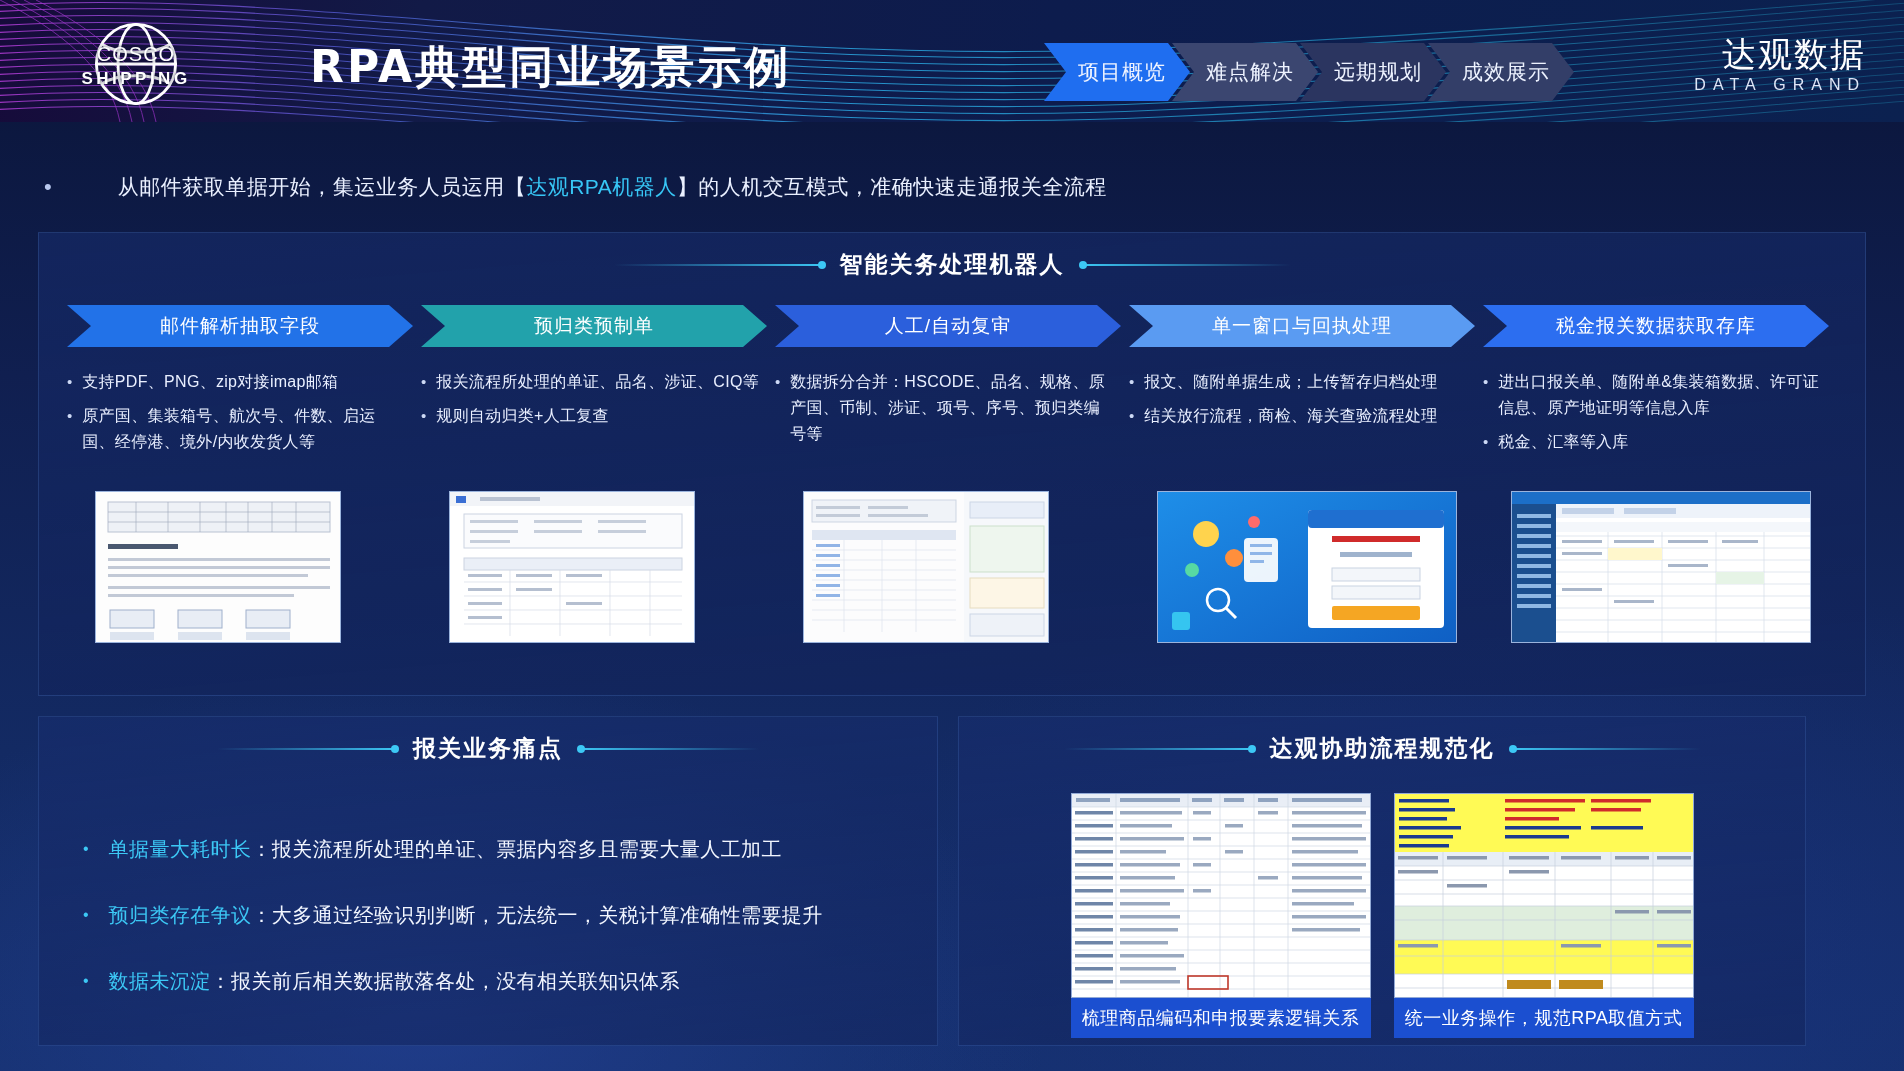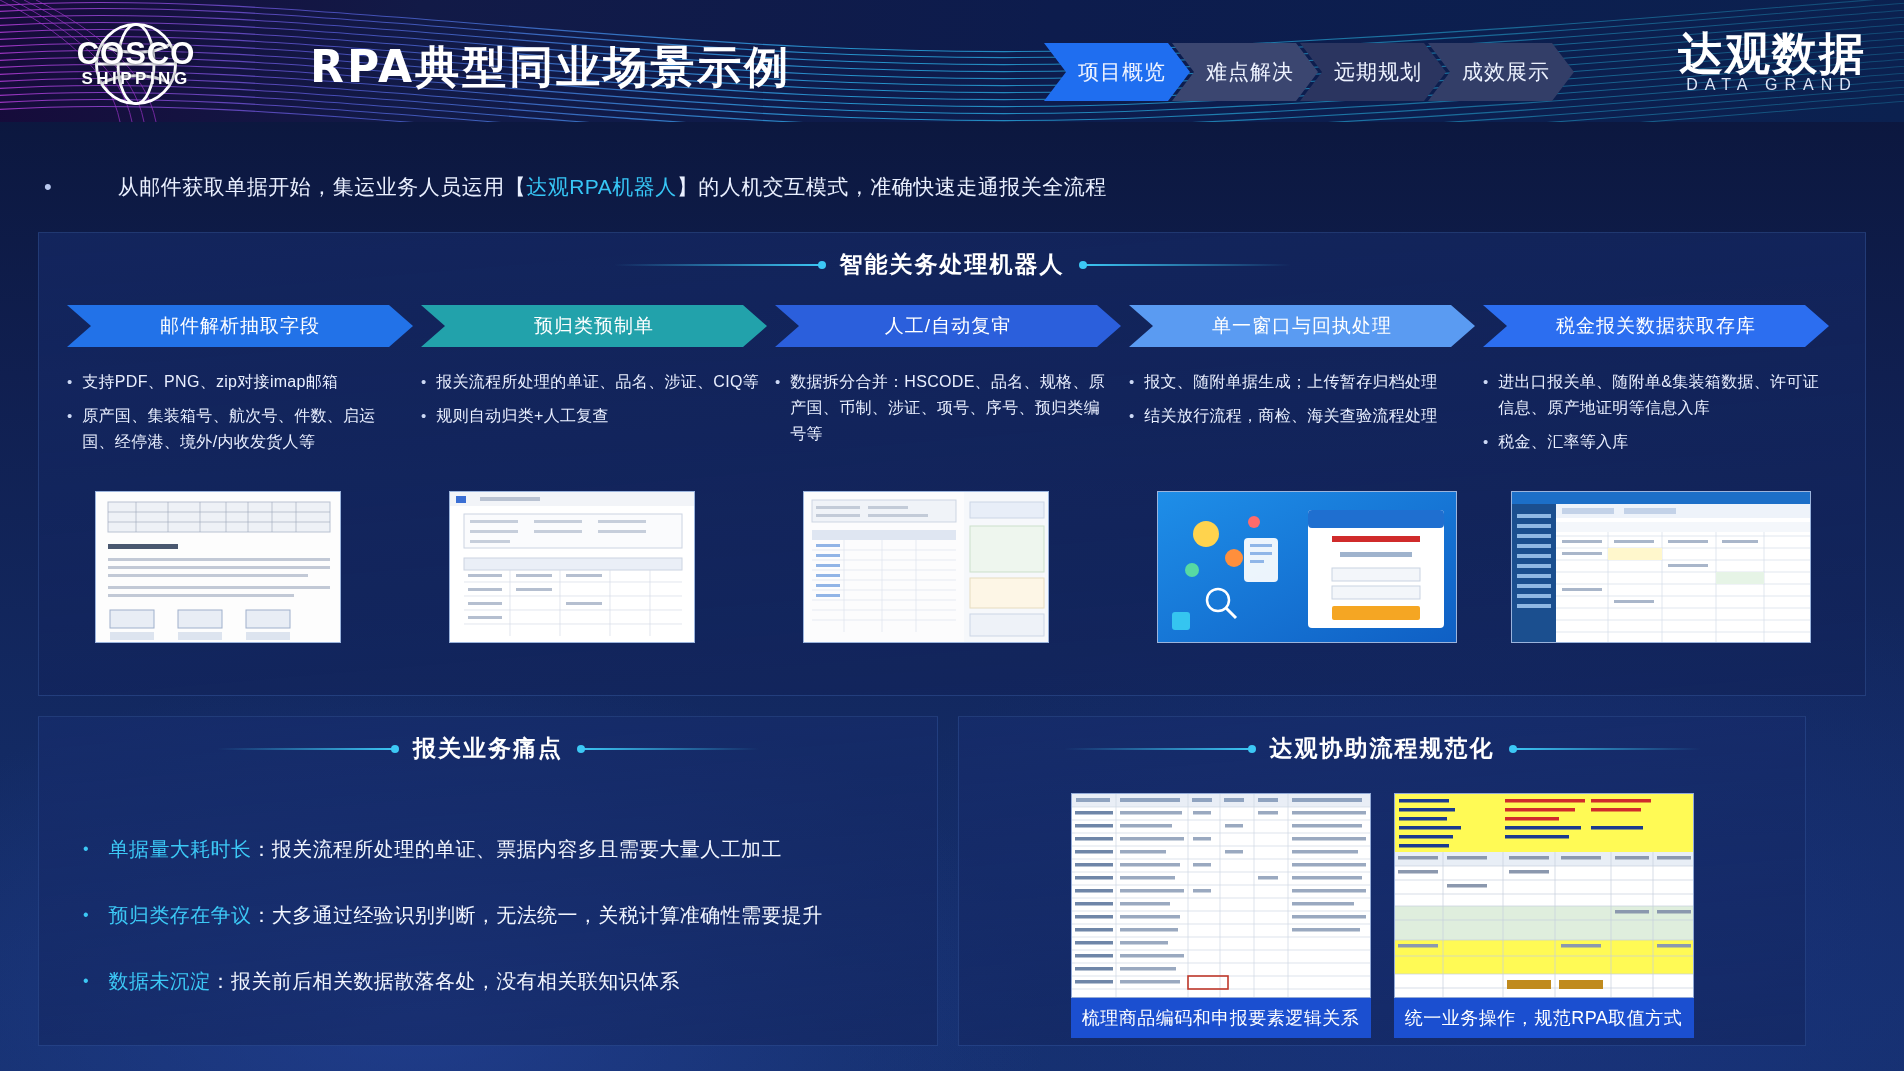--- a/index.html
+++ b/index.html
@@ -29,22 +29,22 @@
   .logo-cosco{
     position:absolute; left:52px; top:26px; width:168px; height:76px;
     display:flex; flex-direction:column; align-items:center; justify-content:center;
     z-index:4;
   }
   .globe{
     position:absolute; left:50%; top:50%; transform:translate(-50%,-50%);
     width:90px; height:90px;
   }
   .cosco-txt{
-    position:relative; z-index:2; font-weight:bold; letter-spacing:1px;
-    font-size:31px; line-height:30px; color:#fff;
+    position:relative; z-index:2; font-weight:normal; letter-spacing:1px;
+    font-size:20px; line-height:30px; color:#fff;
     text-shadow:0 0 4px rgba(10,15,40,.9);
   }
   .shipping-txt{
     position:relative; z-index:2; font-weight:bold; letter-spacing:3.5px;
     font-size:17px; line-height:20px; color:#fff;
     text-shadow:0 0 4px rgba(10,15,40,.9);
   }
   .slide-title{
     position:absolute; left:310px; top:38px; z-index:5;
     font-size:44px; font-weight:bold; letter-spacing:3px; color:#ffffff;
@@ -59,21 +59,21 @@
     clip-path:polygon(0 0, calc(100% - 22px) 0, 100% 50%, calc(100% - 22px) 100%, 0 100%, 22px 50%);
     background:#2e3a63;
   }
   .nav-item.active{ background:#1f6ef0; z-index:3; }
   .nav-item.n2{ background:#3b4670; z-index:2;}
   .nav-item.n3{ background:#333e68; z-index:1;}
   .nav-item.n4{ background:#2b3560; }
   .logo-dg{
     position:absolute; right:38px; top:34px; z-index:6; text-align:center;
   }
-  .dg-cn{ font-size:45px; font-weight:bold; letter-spacing:2px; color:#fff; line-height:40px;}
+  .dg-cn{ font-size:34px; font-weight:normal; letter-spacing:2px; color:#fff; line-height:40px;text-align:right;}
   .dg-en{ font-size:16px; letter-spacing:7px; color:#dfe6f7; line-height:22px;}
   
   .intro{
     position:absolute; left:44px; top:172px; width:1400px;
     display:flex; align-items:flex-start; gap:22px;
   }
   .intro .dot{ color:#b9c8ee; font-size:22px; line-height:30px; }
   .intro .txt{ font-size:21px; line-height:30px; color:#eaf0ff; letter-spacing:.5px;margin-left:44px;}
   .hl{ color:#37c6f5; }
   

